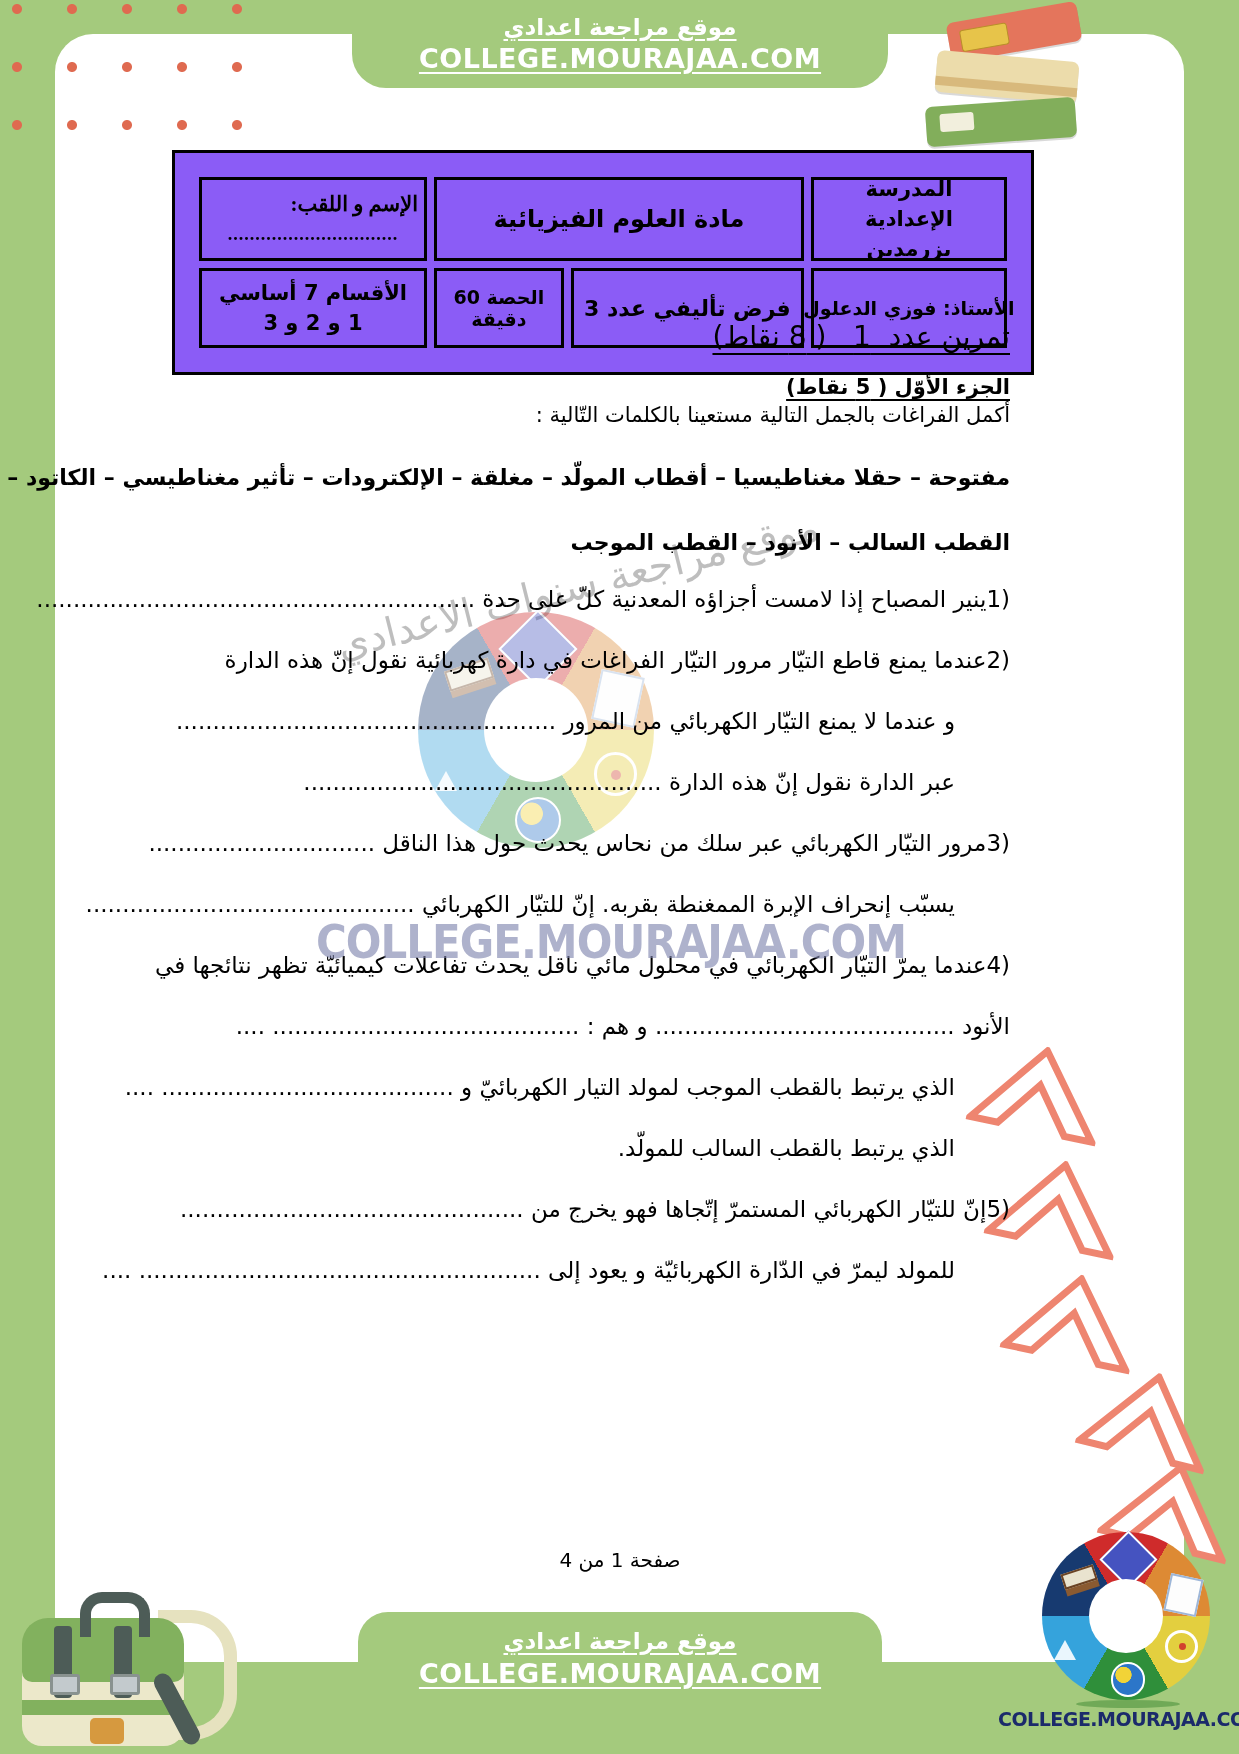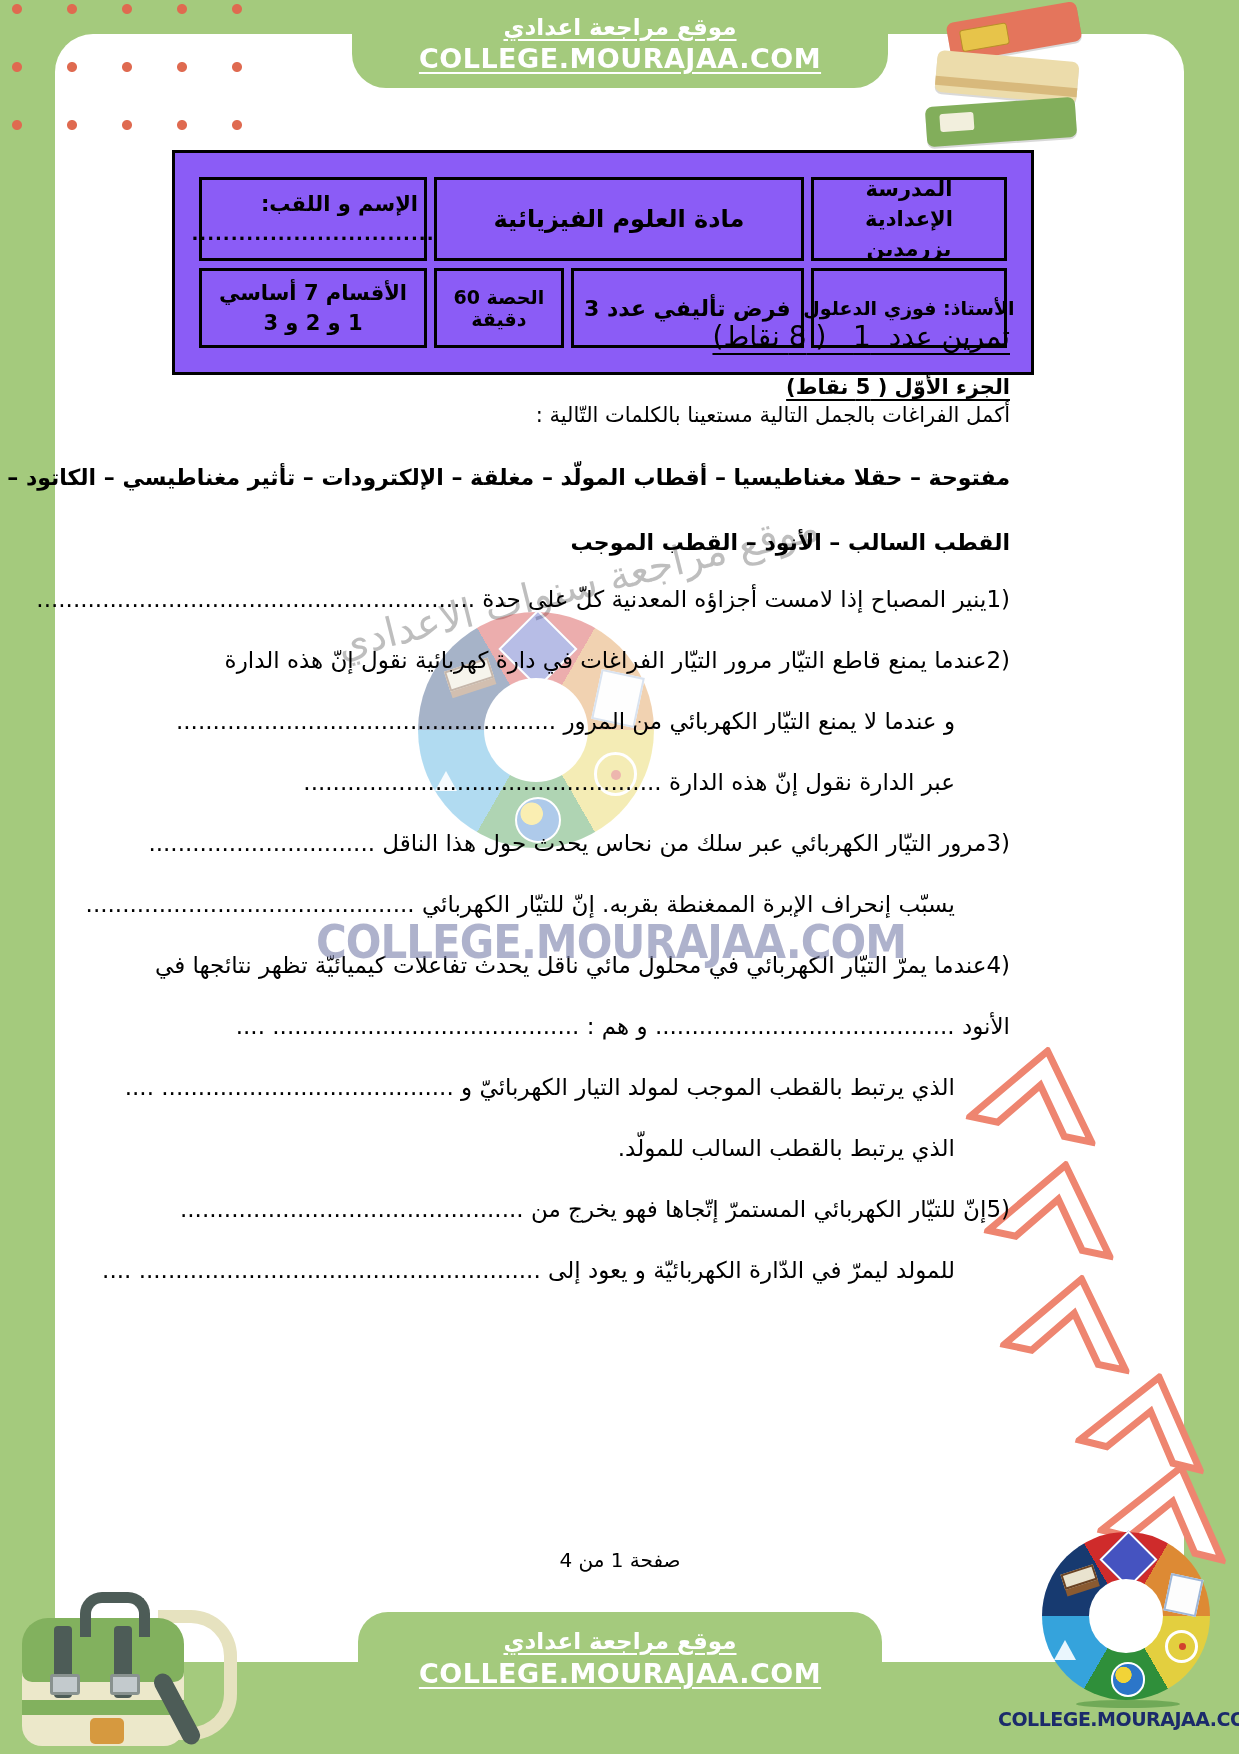--- a/index.html
+++ b/index.html
@@ -40,21 +40,21 @@
   
   .info-table{
     position:absolute;left:172px;top:150px;width:808px;z-index:3;
     border:3px solid #000;padding:24px;direction:rtl;background:#8b5cf6;
   }
   .it-grid{display:grid;grid-template-columns:196px 1fr 228px;gap:7px;}
   .cell{border:3px solid #000;display:flex;flex-direction:column;align-items:center;justify-content:center;text-align:center;padding:4px 6px;box-sizing:border-box;}
   .r1{height:84px;} .r2{height:80px;}
   .cell-school{font-weight:bold;font-size:21px;line-height:30px;}
   .cell-subject{font-weight:bold;font-size:24px;}
-  .cell-name{font-weight:bold;font-size:21px;line-height:30px;align-items:flex-start;}
+  .cell-name{font-weight:bold;font-size:21px;line-height:30px;align-items:flex-start;font-family:Liberation Serif, serif;}
   .cell-name .dotsline{align-self:center;font-size:18px;letter-spacing:1px;}
   .cell-teacher{font-weight:bold;font-size:19px;white-space:nowrap;}
   .mid-split{display:grid;grid-template-columns:1.8fr 1fr;gap:7px;direction:rtl;}
   .cell-exam{font-weight:bold;font-size:22px;}
   .cell-duration{font-weight:bold;font-size:19px;}
   .cell-classes{font-weight:bold;font-size:21px;line-height:30px;}
   
   .content{position:absolute;left:128px;top:320px;width:882px;z-index:3;direction:rtl;text-align:right;}
   .ex-title{font-size:28px;text-decoration:underline;text-underline-offset:7px;text-decoration-thickness:2px;white-space:pre-wrap;}
   .ex-part{margin-top:22px;font-size:21px;font-weight:bold;text-decoration:underline;text-underline-offset:5px;}

